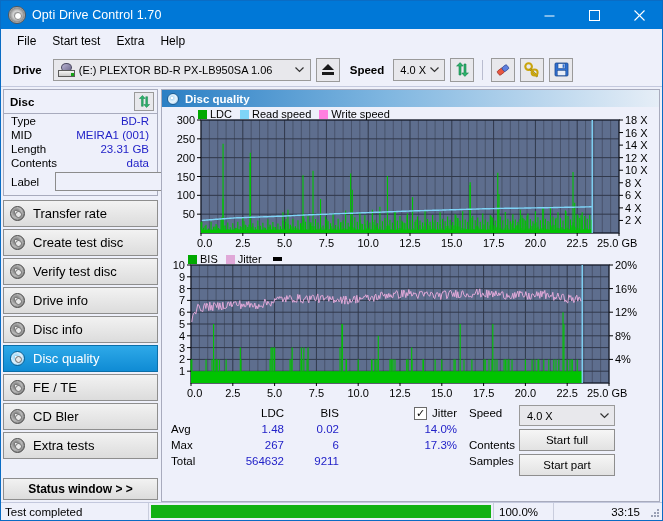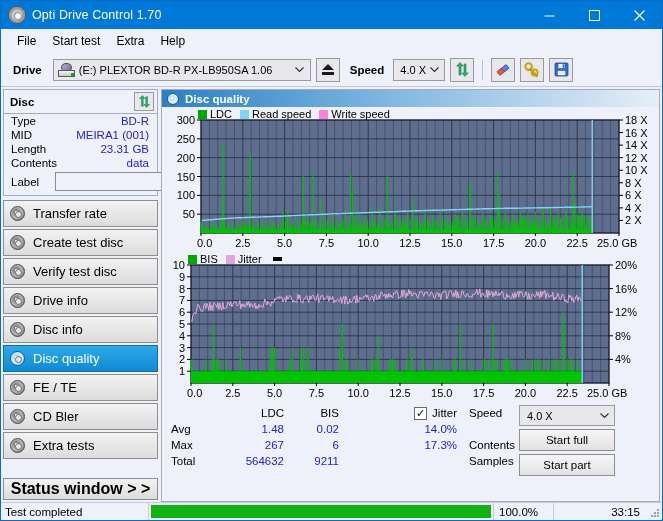--- a/index.html
+++ b/index.html
@@ -183,21 +183,21 @@
     content:""; position:absolute; left:4px; top:4px;
     width:5px;height:5px;border-radius:50%;
     background:#e8e8e8; border:1px solid #6a6a6a;
   }
   #nav-spacer { flex: 1; }
   #status-window-btn {
     height: 22px; margin: 2px 0 2px 0;
     border: 1px solid #8e8e8e;
     background: linear-gradient(#f2f2f2, #dcdcdc);
     display: flex; align-items: center; justify-content: center;
-    font-size: 16px; font-weight: bold; color: #000;
+    font-size: 12px; font-weight: bold; color: #000;
   }
 
   
   #content {
     flex: 1; min-width: 0; margin: 2px 2px 0 1px;
     border: 1px solid #a8abbd;
     background: #eef0fa;
     display: flex; flex-direction: column;
   }
   #content-head {

